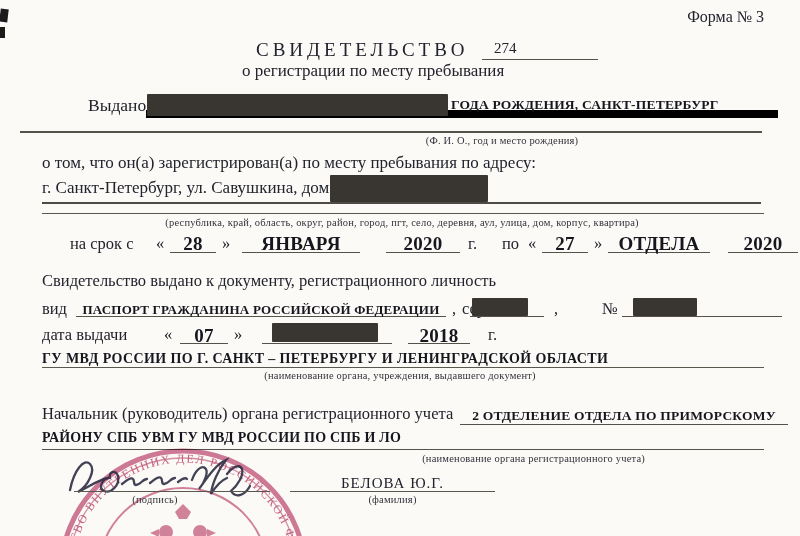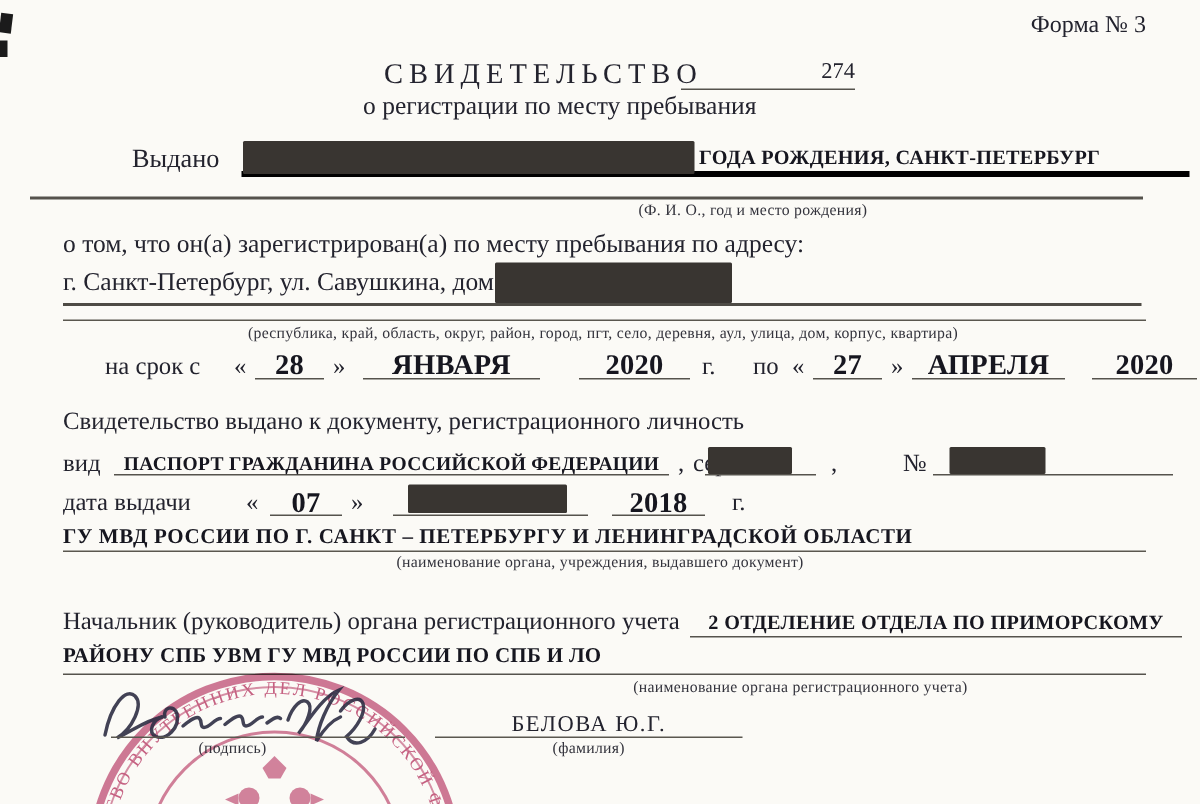--- a/index.html
+++ b/index.html
@@ -14,26 +14,26 @@
   .rule-thin { border-bottom:1.6px solid #5a574f; height:0; }
   .boldval { font-weight:bold; font-size:13.5px; color:#16161f; letter-spacing:0.2px; white-space:nowrap; }
   .redact { background:#393531; border-radius:1px; }
   .slot { position:absolute; border-bottom:1.7px solid #55524c; text-align:center; }
   .slot .boldval { font-size:19px; }
   .tok { position:absolute; font-size:16.5px; white-space:nowrap; }
 
   
   .form-label { top:8px; right:36px; font-size:16px; }
   .title { top:39px; left:256px; font-size:19px; letter-spacing:4px; }
-  .title-num-block { top:40px; left:454px; width:116px; border-bottom:1.6px solid #55524c; padding-left:12px; font-size:15px; height:20px;text-align:right; }
+  .title-num-block { top:40px; left:482px; width:116px; border-bottom:1.6px solid #55524c; padding-left:12px; font-size:15px; height:20px; }
   .subtitle { top:61px; left:242px; font-size:17px; }
 
   
   .issued-label { top:95px; left:88px; font-size:17.5px; }
-  .issued-line { top:93px; left:161px; width:632px; height:25px; border-bottom:4px solid #000000; }
+  .issued-line { top:93px; left:146px; width:632px; height:25px; border-bottom:8px solid #000000; }
   .issued-redact { position:absolute; left:1px; top:1px; width:301px; height:22px; }
   .issued-suffix { position:absolute; left:305px; top:4px; }
   .fio-line { top:131px; left:20px; width:742px; }
   .fio-caption { top:135px; left:352px; width:300px; }
 
   .intro { top:153px; left:42px; font-size:17px; }
 
   .address-row { top:175px; left:42px; width:719px; height:29px; border-bottom:2px solid #4e4b45; }
   .address-prefix { position:absolute; left:0; top:3px; font-size:17px; white-space:nowrap; }
   .address-redact { position:absolute; left:288px; top:0; width:158px; height:27px; }
@@ -119,21 +119,21 @@
     <span class="tok" style="left:86px">«</span>
     <span class="slot" style="left:100px;width:46px"><span class="boldval">28</span></span>
     <span class="tok" style="left:152px">»</span>
     <span class="slot" style="left:172px;width:118px"><span class="boldval">ЯНВАРЯ</span></span>
     <span class="slot" style="left:316px;width:74px"><span class="boldval">2020</span></span>
     <span class="tok" style="left:398px">г.</span>
     <span class="tok" style="left:432px">по</span>
     <span class="tok" style="left:458px">«</span>
     <span class="slot" style="left:472px;width:46px"><span class="boldval">27</span></span>
     <span class="tok" style="left:524px">»</span>
-    <span class="slot" style="left:538px;width:102px"><span class="boldval">АПРЕЛЯ</span></span>
+    <span class="slot" style="left:538px;width:102px"><span class="boldval">ОТДЕЛА</span></span>
     <span class="slot" style="left:658px;width:70px"><span class="boldval">2020</span></span>
     <span class="tok" style="left:736px">г.</span>
   </div>
 
   <div class="abs doc-intro">Свидетельство выдано к документу, регистрационного личность</div>
 
   <div class="abs vid-row">
     <span class="tok" style="left:0">вид</span>
     <span class="slot" style="left:34px;width:370px"><span class="boldval" style="font-size:13px">ПАСПОРТ ГРАЖДАНИНА РОССИЙСКОЙ ФЕДЕРАЦИИ</span></span>
     <span class="tok" style="left:410px">,</span>

